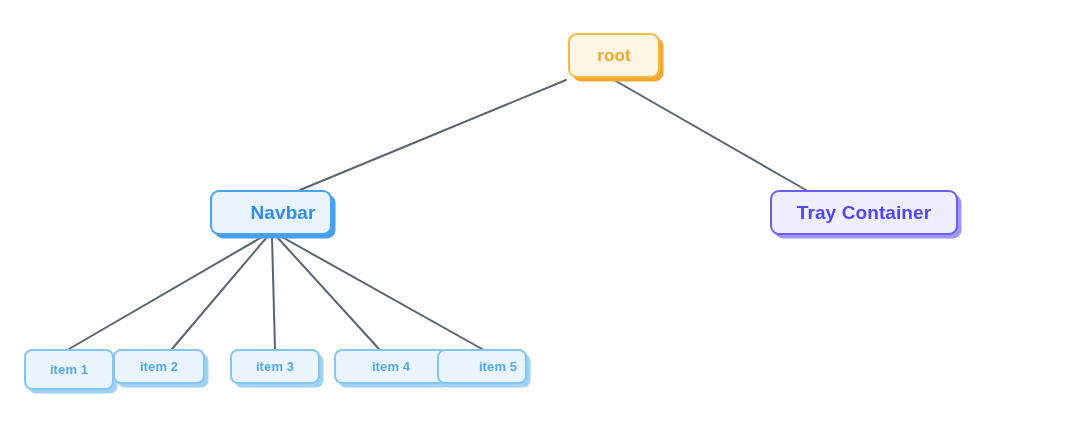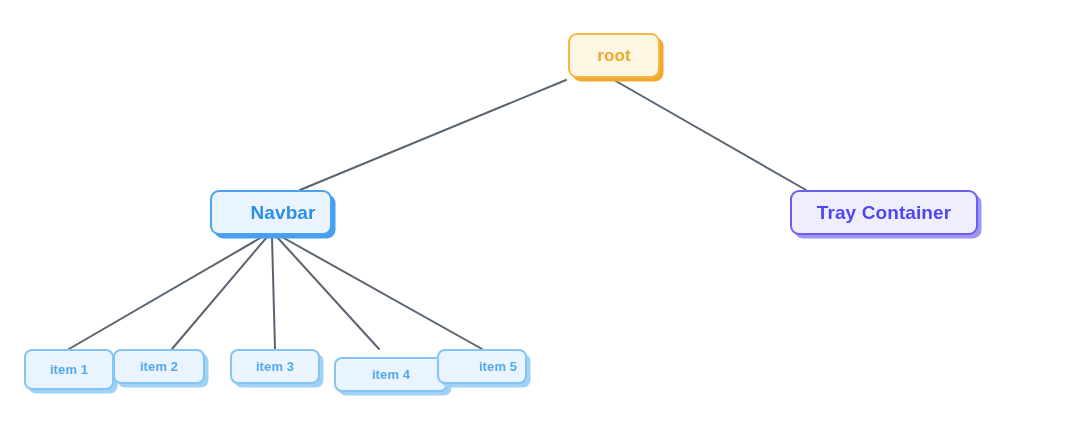--- a/index.html
+++ b/index.html
@@ -109,33 +109,33 @@
       <line x1="282" y1="237" x2="482" y2="349" stroke="#5a6470" stroke-width="2" stroke-linecap="round"></line>
     </svg>
 
   <div id="node-layer">
       <div class="node node-root" style="left: 535px; top: 33px; width: 92px; height: 45px; margin-left: 33px;">
         <span class="node-label">root</span>
       </div>
       <div class="node node-branch" style="left: 210px; top: 190px; width: 122px; height: 45px;">
         <span class="node-label">Navbar</span>
       </div>
-      <div class="node node-tray" style="left: 790px; top: 190px; width: 188px; height: 45px;">
+      <div class="node node-tray" style="left: 770px; top: 190px; width: 188px; height: 45px;">
         <span class="node-label">Tray Container</span>
       </div>
       <div class="node node-leaf" style="left: 24px; top: 349px; width: 90px; height: 41px;">
         <span class="node-label">item 1</span>
       </div>
       <div class="node node-leaf" style="left: 113px; top: 349px; width: 92px; height: 35px;">
         <span class="node-label">item 2</span>
       </div>
       <div class="node node-leaf" style="left: 230px; top: 349px; width: 90px; height: 35px; text-align: center;">
         <span class="node-label">item 3</span>
       </div>
-      <div class="node node-leaf" style="left: 334px; top: 349px; width: 114px; height: 35px; margin-top: 8px;">
+      <div class="node node-leaf" style="left: 334px; top: 349px; width: 114px; height: 35px;">
         <span class="node-label">item 4</span>
       </div>
       <div class="node node-leaf" style="left: 437px; top: 349px; width: 90px; height: 35px; padding-left: 32px;">
         <span class="node-label">item 5</span>
       </div>
     </div>
 
 </div>
 
 </body></html>

